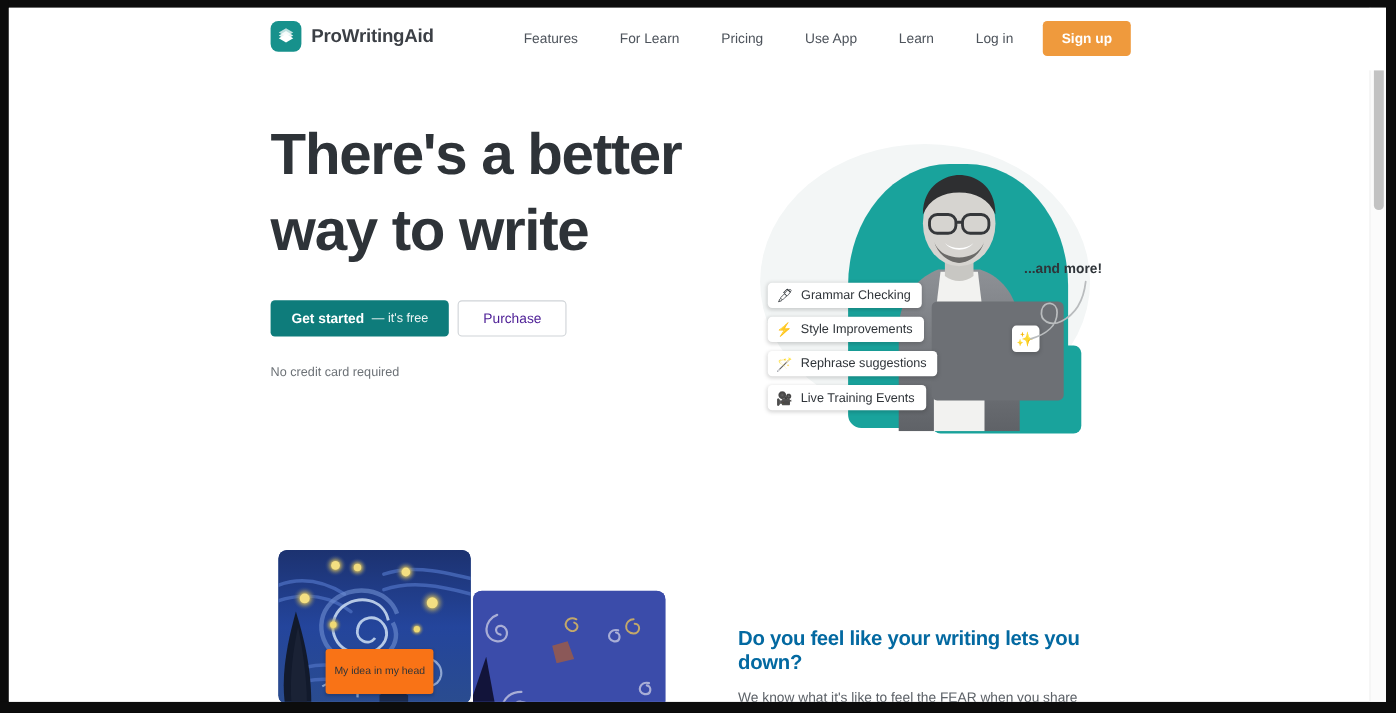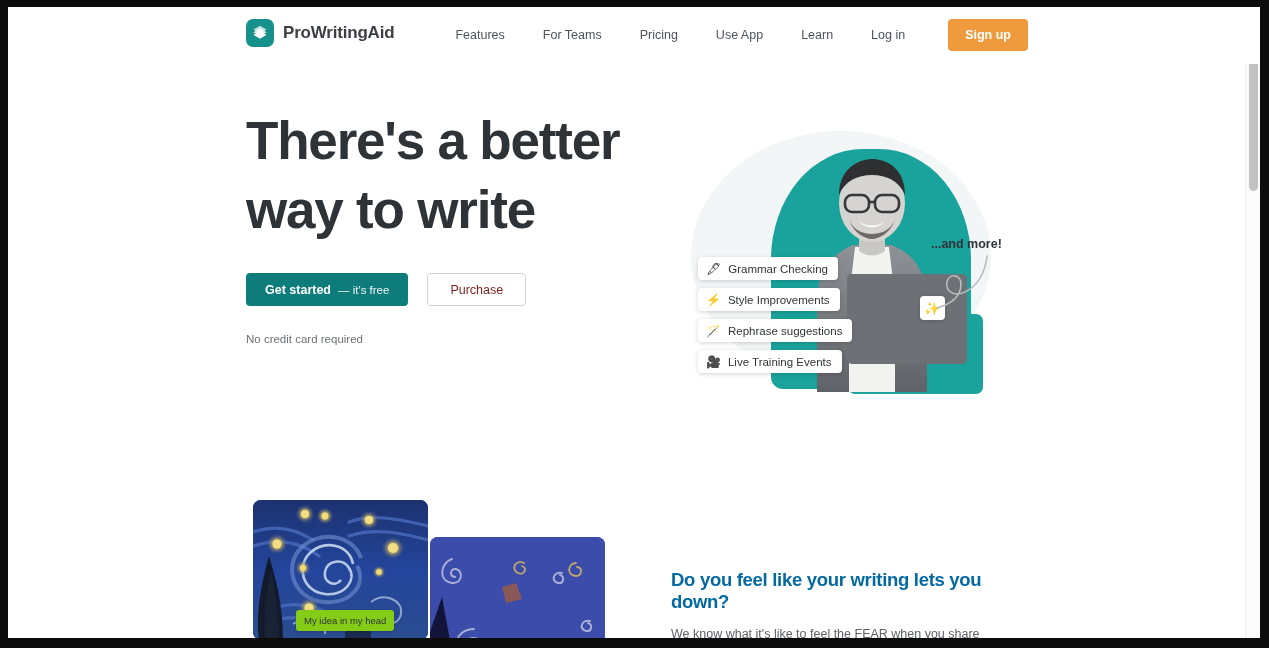--- a/index.html
+++ b/index.html
@@ -134,21 +134,20 @@
     gap: 16px;
   }
   .nav-link {
     font-size: 12.5px;
     color: #4e545c;
     text-decoration: none;
     padding: 7px 11px;
     white-space: nowrap;
   }
   #signup-button {
-    margin-left: 16px;
     background: #ef9a3d;
     color: #ffffff;
     font-size: 12.5px;
     font-weight: bold;
     border: none;
     border-radius: 4px;
     padding: 9px 17px;
     cursor: pointer;
     white-space: nowrap;
   }
@@ -178,21 +177,21 @@
     margin-top: 24px;
     font-size: 15.5px;
     line-height: 23px;
     color: #5d6268;
     width: 330px;
   }
   #hero-actions {
     margin-top: 29px;
     display: flex;
     align-items: center;
-    gap: 19px;
+    gap: 8px;
   }
   #get-started-button {
     background: #0e7c7b;
     border: none;
     border-radius: 4px;
     padding: 0 19px;
     height: 33px;
     color: #ffffff;
     font-size: 12.5px;
     cursor: pointer;
@@ -203,21 +202,21 @@
   }
   #get-started-label { font-weight: bold; }
   #get-started-sub { font-weight: normal; opacity: .92; font-size: 11.5px; }
 
   #purchase-button {
     background: #ffffff;
     border: 1px solid #cfd3d7;
     border-radius: 4px;
     height: 33px;
     padding: 0 22px;
-    color: #7f1d1d;
+    color: #4c1d95;
     font-size: 12.5px;
     cursor: pointer;
     white-space: nowrap;
   }
   #no-credit-note {
     margin-top: 27px;
     font-size: 11.5px;
     color: #6d7277;
   }
 
@@ -331,23 +330,23 @@
     width: 175px; height: 140px;
     border-radius: 8px;
     overflow: hidden;
     z-index: 2;
     background: #1b3a80;
   }
   #starry-caption {
     position: absolute;
     left: 43px;
     bottom: 9px;
-    background: #84cc16;
+    background: #f97316;
     border-radius: 3px;
-    padding: 5px 8px;
+    padding: 15px 8px;
     font-size: 9.5px;
     color: #2f3439;
     white-space: nowrap;
     box-shadow: 0 1px 3px rgba(0,0,0,.2);
     z-index: 3;
   }
   #doodle-panel {
     position: absolute;
     left: 184px; top: 37px;
     width: 175px; height: 125px;
@@ -398,21 +397,21 @@
               <path d="M3.2 14.4 L12 9.2 L20.8 14.4 L12 19.6 Z" fill="#ffffff"></path>
               <path d="M3.2 10.9 L12 5.7 L20.8 10.9 L12 16.1 Z" fill="#ffffff" opacity="0.88"></path>
               <path d="M3.2 7.4 L12 2.2 L20.8 7.4 L12 12.6 Z" fill="#ffffff" opacity="0.72"></path>
             </svg>
           </span>
           <span id="brand-name">ProWritingAid</span>
         </a>
 
         <nav id="nav">
           <a class="nav-link" href="#">Features</a>
-          <a class="nav-link" href="#">For Teams</a>
+          <a class="nav-link" href="#">For Learn</a>
           <a class="nav-link" href="#">Pricing</a>
           <a class="nav-link" href="#">Use App</a>
           <a class="nav-link" href="#">Learn</a>
           <a class="nav-link" href="#">Log in</a>
           <button id="signup-button">Sign up</button>
         </nav>
       </div>
 
       <div id="hero">
 

